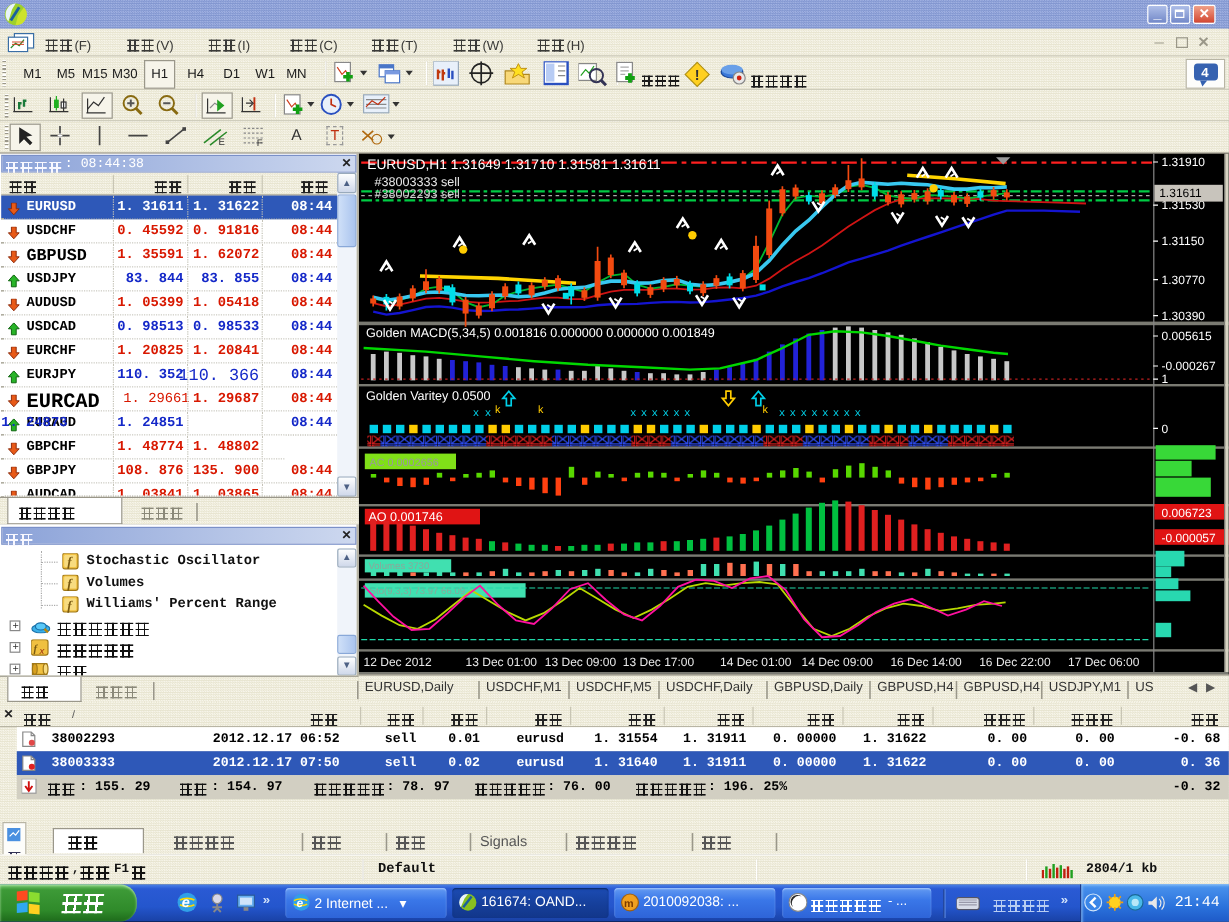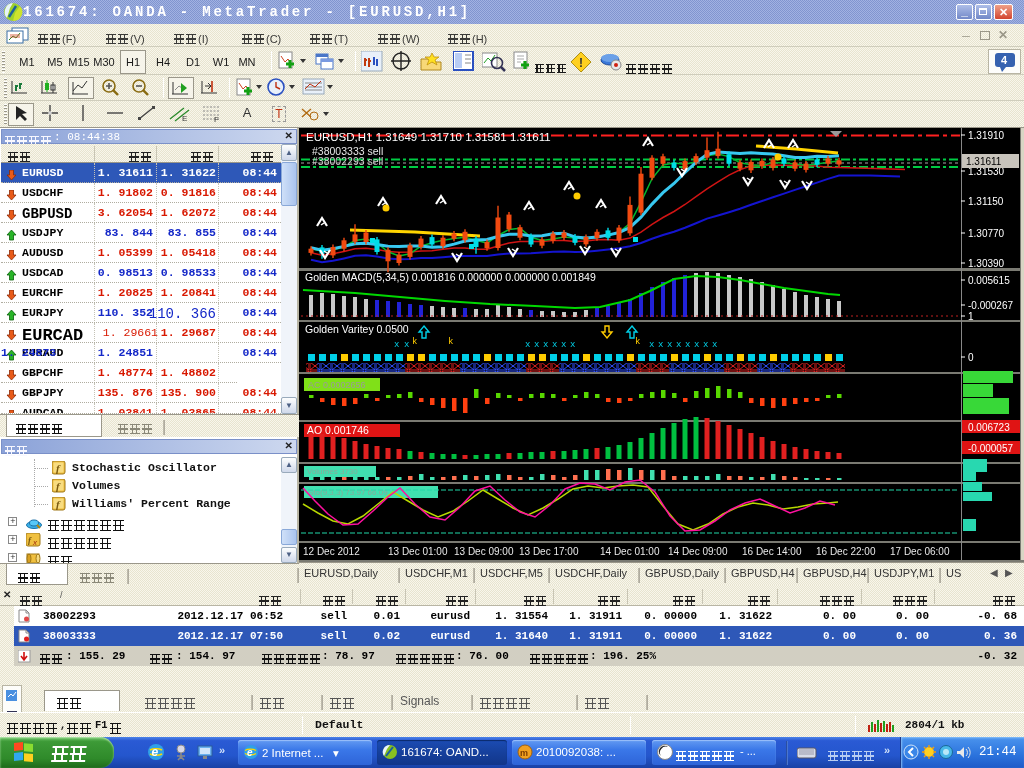--- a/index.html
+++ b/index.html
@@ -12,21 +12,20 @@
 .sep{display:inline-block;width:1px;height:20px;background:#b8b5a4;border-right:1px solid #fff;margin:0 3px;vertical-align:middle}
 .grip{display:inline-block;width:3px;height:20px;margin:0 4px 0 2px;vertical-align:middle;background-image:repeating-linear-gradient(180deg,#fff 0 1px,#9a978a 1px 2px,transparent 2px 3px)}
 </style></head><body>
 <div class="abs" style="left:0;top:0;width:1024px;height:24px;background-color:#8598d2;background-image:conic-gradient(#a2b2e2 90deg,#8095cf 90deg 180deg,#a2b2e2 180deg 270deg,#8095cf 270deg);background-size:2px 2px;">
     <svg class="abs" style="left:3px;top:2px" width="20" height="20">
       <circle cx="10" cy="10" r="9" fill="#9ed02c"></circle>
       <path d="M4,16 A9,9 0 0,1 10,1 L7,6 Z" fill="#e8f4fa"></path>
       <path d="M10,19 A9,9 0 0,0 17,4 L12,11 Z" fill="#cde32c"></path>
       <path d="M6,15 L13,4" stroke="#1a5f9e" stroke-width="2.4" fill="none"></path>
     </svg>
-    <span class="abs mono" style="left:23px;top:4px;font-size:14px;font-weight:bold;color:#fff;letter-spacing:2.8px">161674: OANDA - MetaTrader - [EURUSD,H1]</span>
     <span class="abs" style="left:956px;top:4px;width:17px;height:16px;background:linear-gradient(#aebee8,#7288c8);border:1px solid #fff;border-radius:2px;color:#fff;font-weight:bold;font-size:12px;text-align:center;line-height:12px">_</span>
     <span class="abs" style="left:975px;top:4px;width:17px;height:16px;background:linear-gradient(#aebee8,#7288c8);border:1px solid #fff;border-radius:2px">
       <span class="abs" style="left:3px;top:3px;width:8px;height:7px;border:1px solid #fff;border-top-width:2px"></span>
     </span>
     <span class="abs" style="left:994px;top:4px;width:19px;height:16px;background:linear-gradient(#f0a088,#d24530);border:1px solid #fff;border-radius:2px;color:#fff;font-weight:bold;font-size:11px;text-align:center;line-height:15px">✕</span>
   </div>
 <div class="abs dith" style="left:0;top:24px;width:1024px;height:23px;border-bottom:1px solid #cfcdbc">
     <svg class="abs" style="left:6px;top:3px" width="24" height="17">
       <rect x="6" y="1" width="16" height="12" fill="#fff" stroke="#3a6ea5"></rect>
       <rect x="1" y="4" width="16" height="12" fill="#fff" stroke="#3a6ea5"></rect>
@@ -232,33 +231,33 @@
       <span class="abs mono" style="left:0;top:3px;width:276px;text-align:right;font-size:11.5px;font-weight:bold;color:#fff">08:44</span>
       <span class="abs" style="left:93px;top:0;width:1px;height:20px;border-left:1px dotted #c4c2b6;background:none"></span>
       <span class="abs" style="left:155px;top:0;width:1px;height:20px;border-left:1px dotted #c4c2b6;background:none"></span>
       <span class="abs" style="left:217px;top:0;width:1px;height:20px;border-left:1px dotted #c4c2b6;background:none"></span>
     </div>
     <div class="abs" style="left:1px;top:55px;width:280px;height:20px;background:#fff;border-bottom:1px dotted #b0ada0;overflow:hidden">
       <span class="abs" style="left:5px;top:4px"><svg width="11" height="11">
           <path d="M5.5,10 L10,5 H7.5 V0 H3.5 V5 H1 Z" fill="#e85a18" stroke="#8a2808" stroke-width="0.8"></path>
         </svg></span>
       <span class="abs mono" style="left:21px;top:3px;font-size:11.5px;font-weight:bold;color:#000">USDCHF</span>
-      <span class="abs mono" style="left:0;top:3px;width:152px;text-align:right;font-size:11.5px;font-weight:bold;color:#d81800">1. 91802</span>
+      <span class="abs mono" style="left:0;top:3px;width:152px;text-align:right;font-size:11.5px;font-weight:bold;color:#d81800">0. 45592</span>
       <span class="abs mono" style="left:0;top:3px;width:215px;text-align:right;font-size:11.5px;font-weight:bold;color:#d81800">0. 91816</span>
       <span class="abs mono" style="left:0;top:3px;width:276px;text-align:right;font-size:11.5px;font-weight:bold;color:#d81800">08:44</span>
       <span class="abs" style="left:93px;top:0;width:1px;height:20px;border-left:1px dotted #c4c2b6;background:none"></span>
       <span class="abs" style="left:155px;top:0;width:1px;height:20px;border-left:1px dotted #c4c2b6;background:none"></span>
       <span class="abs" style="left:217px;top:0;width:1px;height:20px;border-left:1px dotted #c4c2b6;background:none"></span>
     </div>
     <div class="abs" style="left:1px;top:75px;width:280px;height:20px;background:#fff;border-bottom:1px dotted #b0ada0;overflow:hidden">
       <span class="abs" style="left:5px;top:4px"><svg width="11" height="11">
           <path d="M5.5,10 L10,5 H7.5 V0 H3.5 V5 H1 Z" fill="#e85a18" stroke="#8a2808" stroke-width="0.8"></path>
         </svg></span>
       <span class="abs mono" style="left:21px;top:3px;font-size:14px;font-weight:bold;color:#000">GBPUSD</span>
-      <span class="abs mono" style="left:0;top:3px;width:152px;text-align:right;font-size:11.5px;font-weight:bold;color:#d81800">3. 62054</span>
+      <span class="abs mono" style="left:0;top:3px;width:152px;text-align:right;font-size:11.5px;font-weight:bold;color:#d81800">1. 35591</span>
       <span class="abs mono" style="left:0;top:3px;width:215px;text-align:right;font-size:11.5px;font-weight:bold;color:#d81800">1. 62072</span>
       <span class="abs mono" style="left:0;top:3px;width:276px;text-align:right;font-size:11.5px;font-weight:bold;color:#d81800">08:44</span>
       <span class="abs" style="left:93px;top:0;width:1px;height:20px;border-left:1px dotted #c4c2b6;background:none"></span>
       <span class="abs" style="left:155px;top:0;width:1px;height:20px;border-left:1px dotted #c4c2b6;background:none"></span>
       <span class="abs" style="left:217px;top:0;width:1px;height:20px;border-left:1px dotted #c4c2b6;background:none"></span>
     </div>
     <div class="abs" style="left:1px;top:95px;width:280px;height:20px;background:#fff;border-bottom:1px dotted #b0ada0;overflow:hidden">
       <span class="abs" style="left:5px;top:4px"><svg width="11" height="11">
           <path d="M5.5,0 L10,5 H7.5 V10 H3.5 V5 H1 Z" fill="#28b428" stroke="#0a600a" stroke-width="0.8"></path>
         </svg></span>
@@ -352,21 +351,21 @@
       <span class="abs mono" style="left:0;top:3px;width:276px;text-align:right;font-size:11.5px;font-weight:bold;color:#d81800">08:44</span>
       <span class="abs" style="left:93px;top:0;width:1px;height:20px;border-left:1px dotted #c4c2b6;background:none"></span>
       <span class="abs" style="left:155px;top:0;width:1px;height:20px;border-left:1px dotted #c4c2b6;background:none"></span>
       <span class="abs" style="left:217px;top:0;width:1px;height:20px;border-left:1px dotted #c4c2b6;background:none"></span>
     </div>
     <div class="abs" style="left:1px;top:255px;width:280px;height:20px;background:#fff;border-bottom:1px dotted #b0ada0;overflow:hidden">
       <span class="abs" style="left:5px;top:4px"><svg width="11" height="11">
           <path d="M5.5,10 L10,5 H7.5 V0 H3.5 V5 H1 Z" fill="#e85a18" stroke="#8a2808" stroke-width="0.8"></path>
         </svg></span>
       <span class="abs mono" style="left:21px;top:3px;font-size:11.5px;font-weight:bold;color:#000">GBPJPY</span>
-      <span class="abs mono" style="left:0;top:3px;width:152px;text-align:right;font-size:11.5px;font-weight:bold;color:#d81800">135. 876</span>
+      <span class="abs mono" style="left:0;top:3px;width:152px;text-align:right;font-size:11.5px;font-weight:bold;color:#d81800">108. 876</span>
       <span class="abs mono" style="left:0;top:3px;width:215px;text-align:right;font-size:11.5px;font-weight:bold;color:#d81800">135. 900</span>
       <span class="abs mono" style="left:0;top:3px;width:276px;text-align:right;font-size:11.5px;font-weight:bold;color:#d81800">08:44</span>
       <span class="abs" style="left:93px;top:0;width:1px;height:20px;border-left:1px dotted #c4c2b6;background:none"></span>
       <span class="abs" style="left:155px;top:0;width:1px;height:20px;border-left:1px dotted #c4c2b6;background:none"></span>
       <span class="abs" style="left:217px;top:0;width:1px;height:20px;border-left:1px dotted #c4c2b6;background:none"></span>
     </div>
     <div class="abs" style="left:1px;top:275px;width:280px;height:11px;background:#fff;border-bottom:1px dotted #b0ada0;overflow:hidden">
       <span class="abs" style="left:5px;top:4px"><svg width="11" height="11">
           <path d="M5.5,10 L10,5 H7.5 V0 H3.5 V5 H1 Z" fill="#e85a18" stroke="#8a2808" stroke-width="0.8"></path>
         </svg></span>

